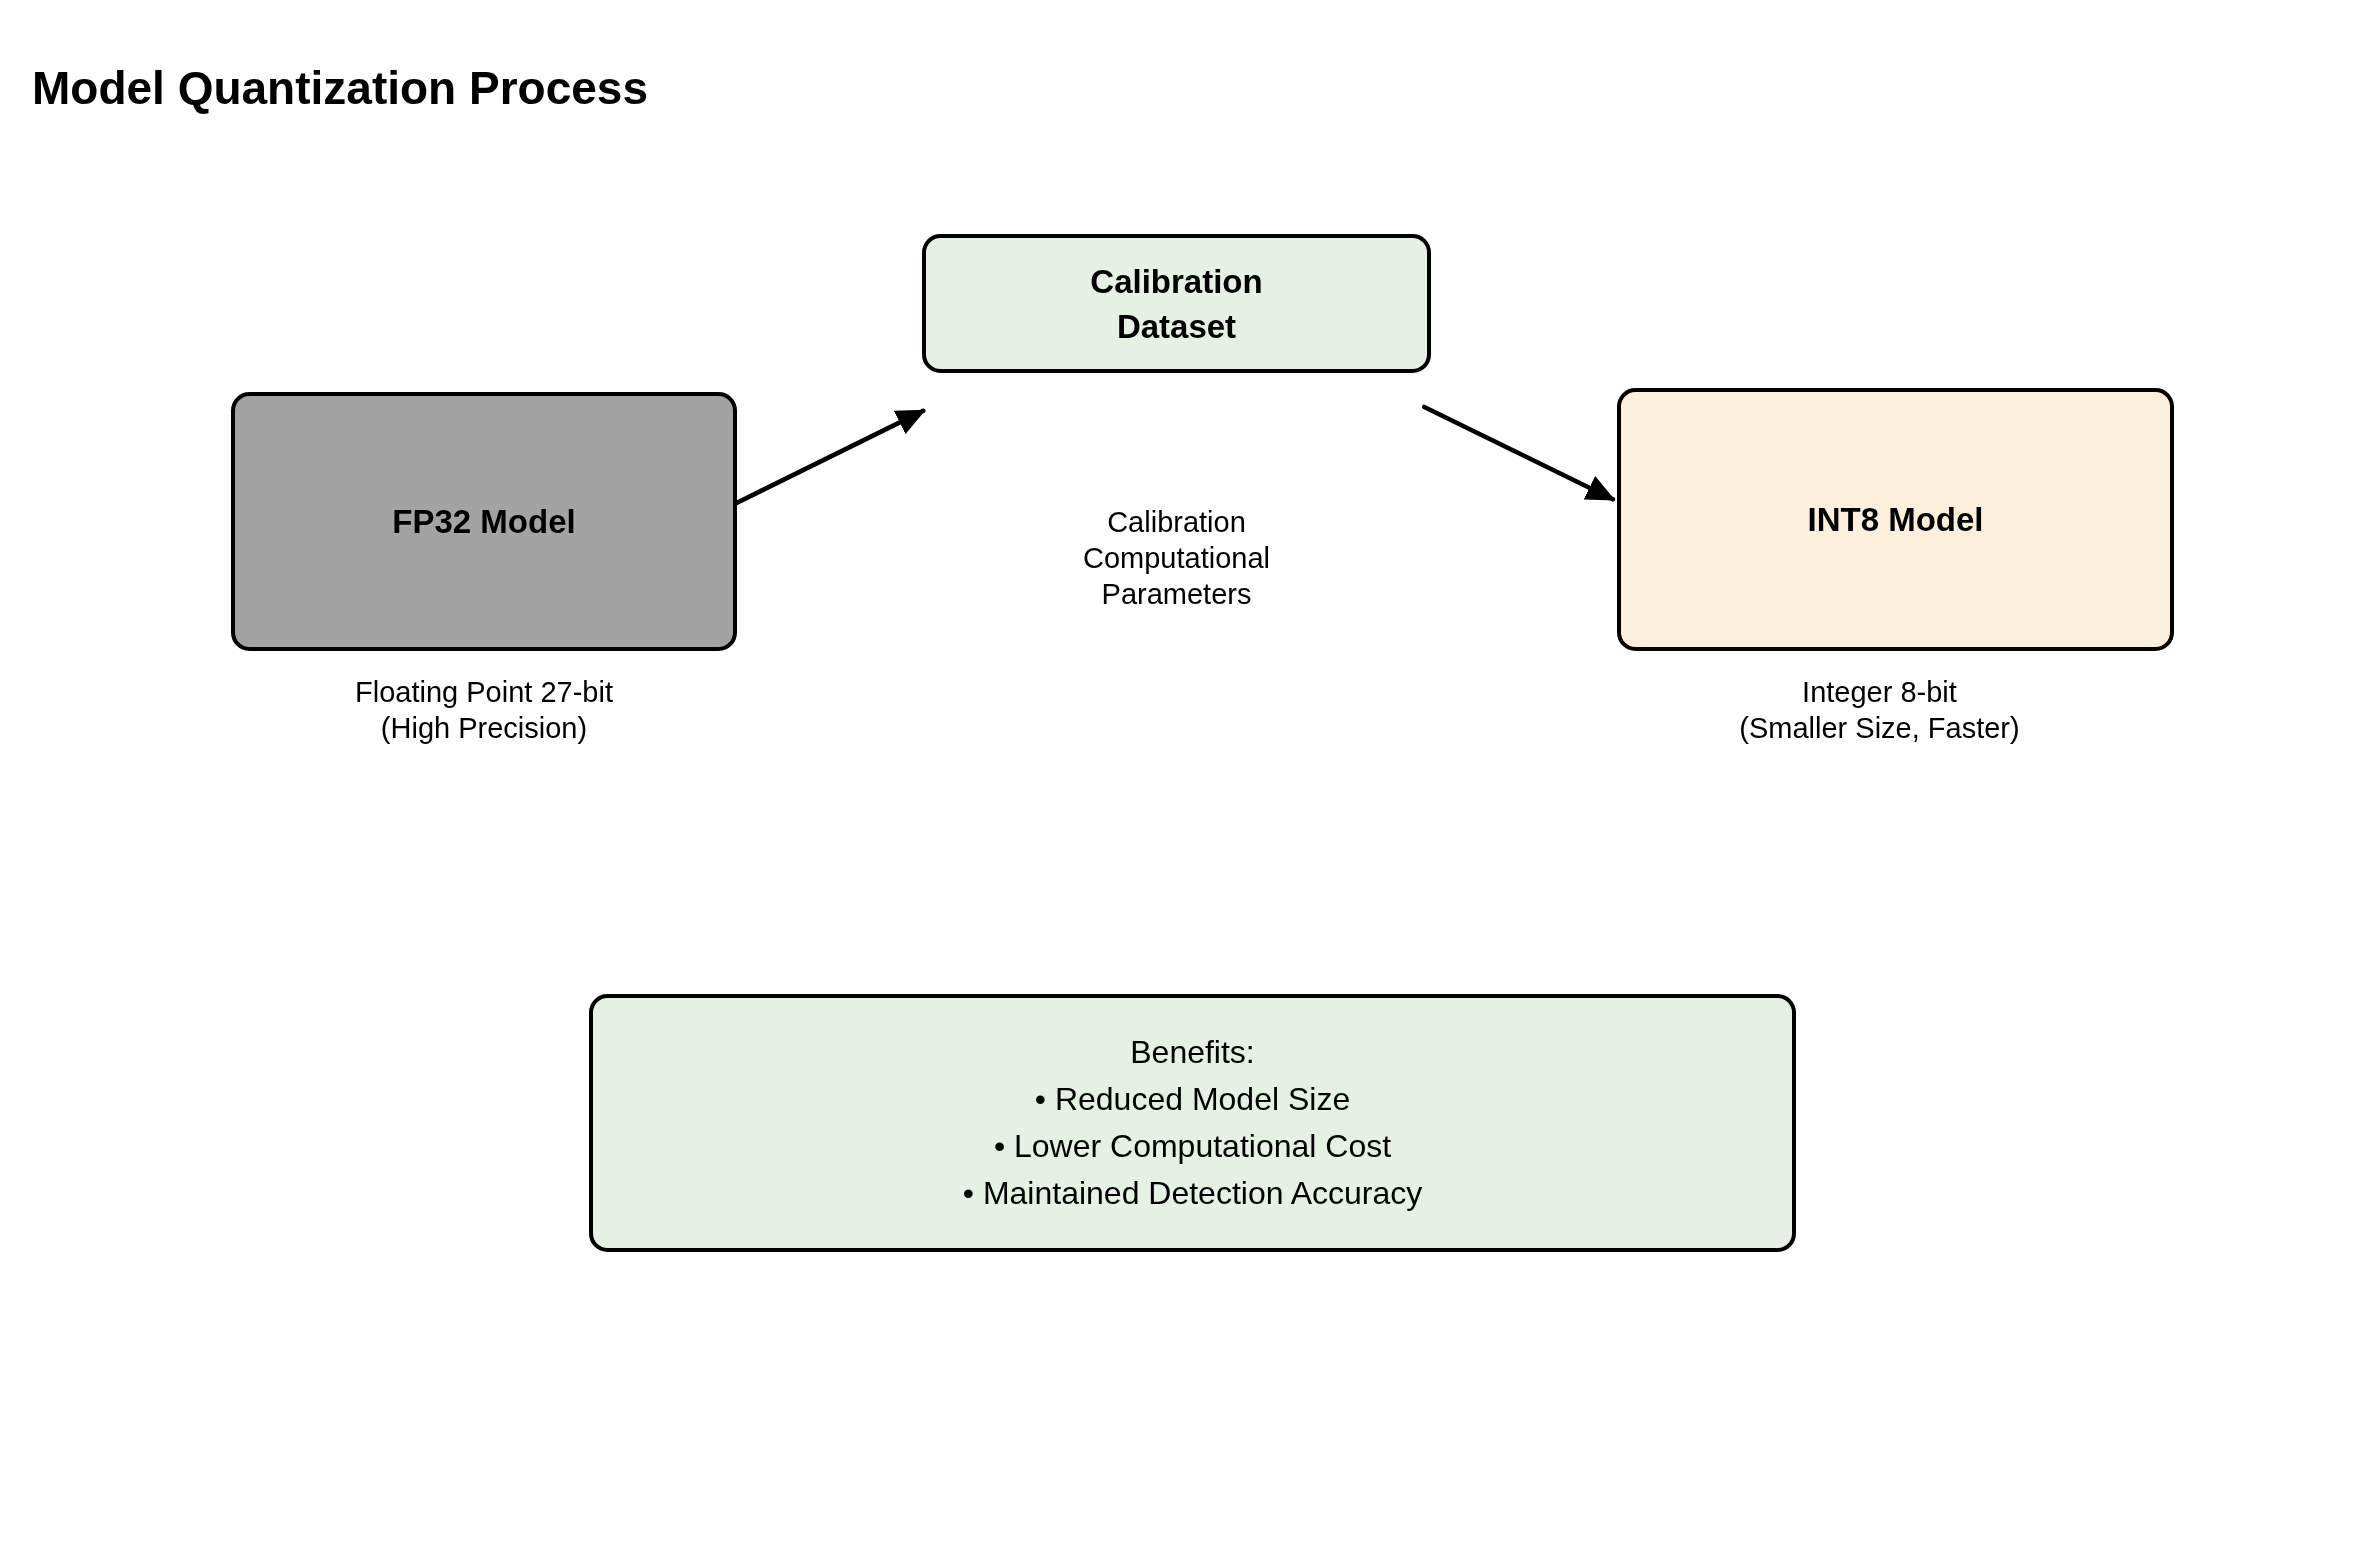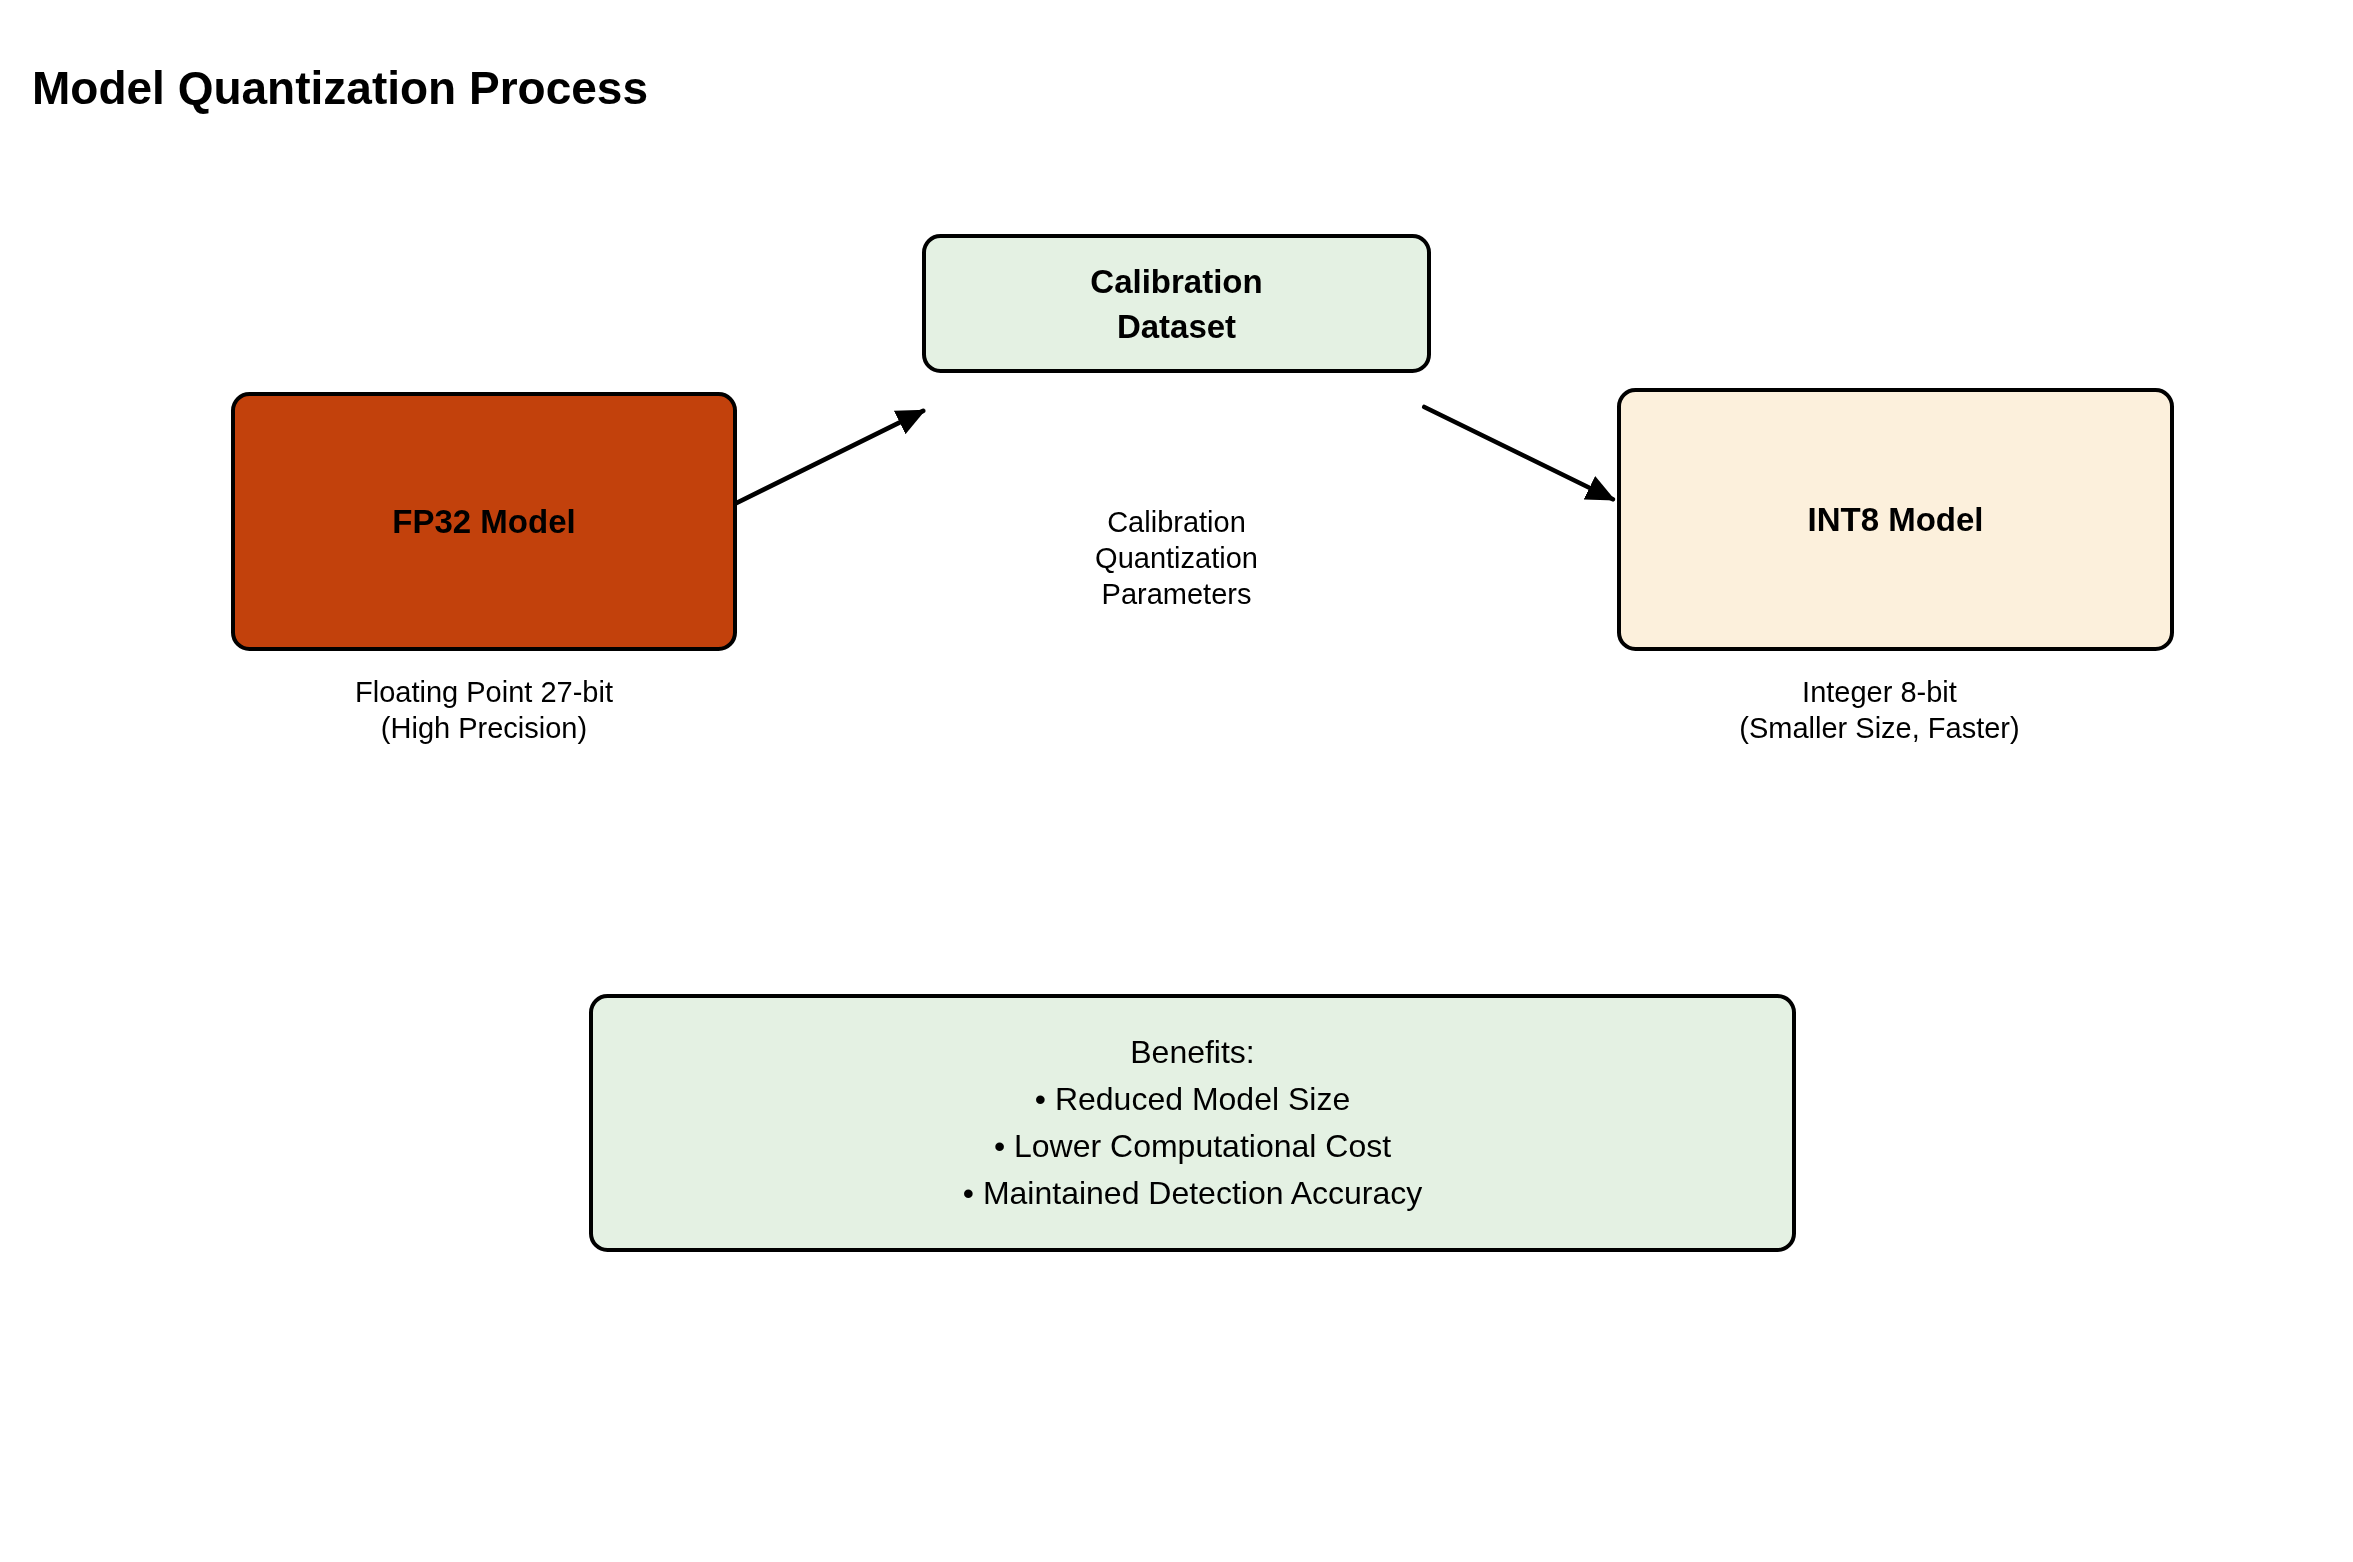--- a/index.html
+++ b/index.html
@@ -95,41 +95,41 @@
   <svg class="arrows" viewBox="0 0 3570 2370" xmlns="http://www.w3.org/2000/svg" aria-hidden="true">
     <defs>
       <marker id="ah" viewBox="0 0 10 9" refX="9" refY="4.5" markerWidth="44" markerHeight="39.6" markerUnits="userSpaceOnUse" orient="auto">
         <path class="arrowhead-path" d="M0,0 L10,4.5 L0,9 Z"></path>
       </marker>
     </defs>
     <line x1="1100" y1="771" x2="1400" y2="623" marker-end="url(#ah)"></line>
     <line x1="2160" y1="617" x2="2446" y2="757" marker-end="url(#ah)"></line>
   </svg>
 
-  <div class="node" id="fp32-box" style="background-color: #c2410c;">
+  <div class="node" id="fp32-box" style="background-color: #a3a3a3;">
     <div class="label">FP32 Model</div>
   </div>
 
   <div class="node" id="calib-box" style="background-color: rgb(228, 241, 227);">
     <div class="label">Calibration</div>
     <div class="label">Dataset</div>
   </div>
 
   <div class="node" id="int8-box" style="background-color: rgb(252, 240, 220);">
     <div class="label">INT8 Model</div>
   </div>
 
   <div class="caption" id="fp32-caption">
     <div>Floating Point 27-bit</div>
     <div>(High Precision)</div>
   </div>
 
   <div class="caption" id="calib-note">
     <div>Calibration</div>
-    <div>Quantization</div>
+    <div>Computational</div>
     <div>Parameters</div>
   </div>
 
   <div class="caption" id="int8-caption">
     <div>Integer 8-bit</div>
     <div>(Smaller Size, Faster)</div>
   </div>
 
   <div class="node" id="benefits-box" style="background-color: rgb(228, 241, 227); margin-left: 12px;">
     <div class="benefit-line">Benefits:</div>

